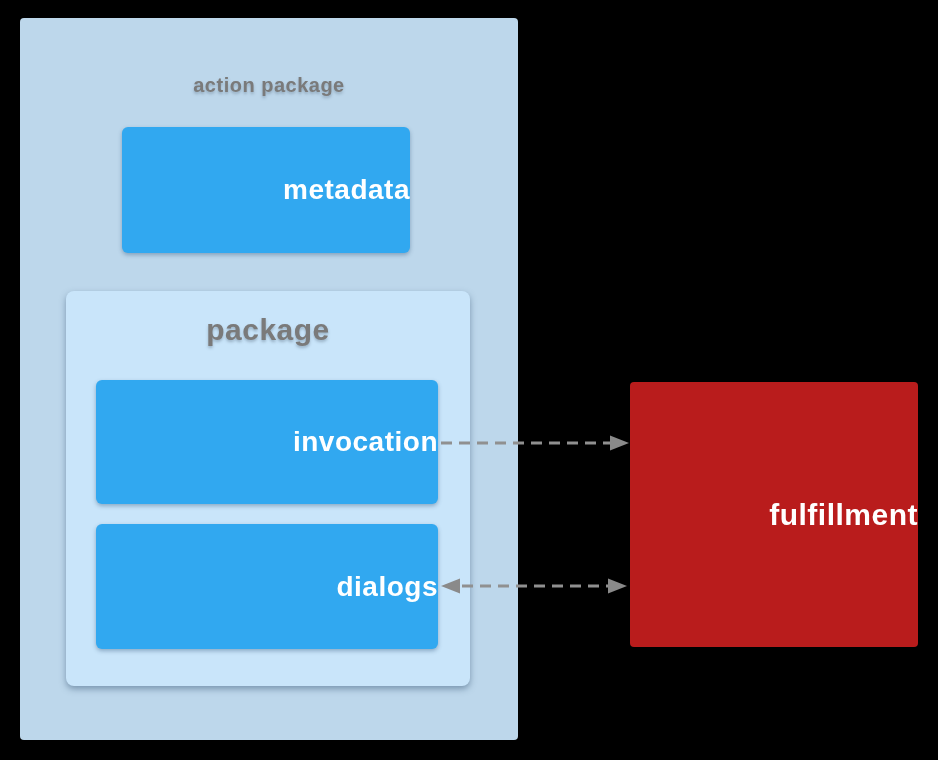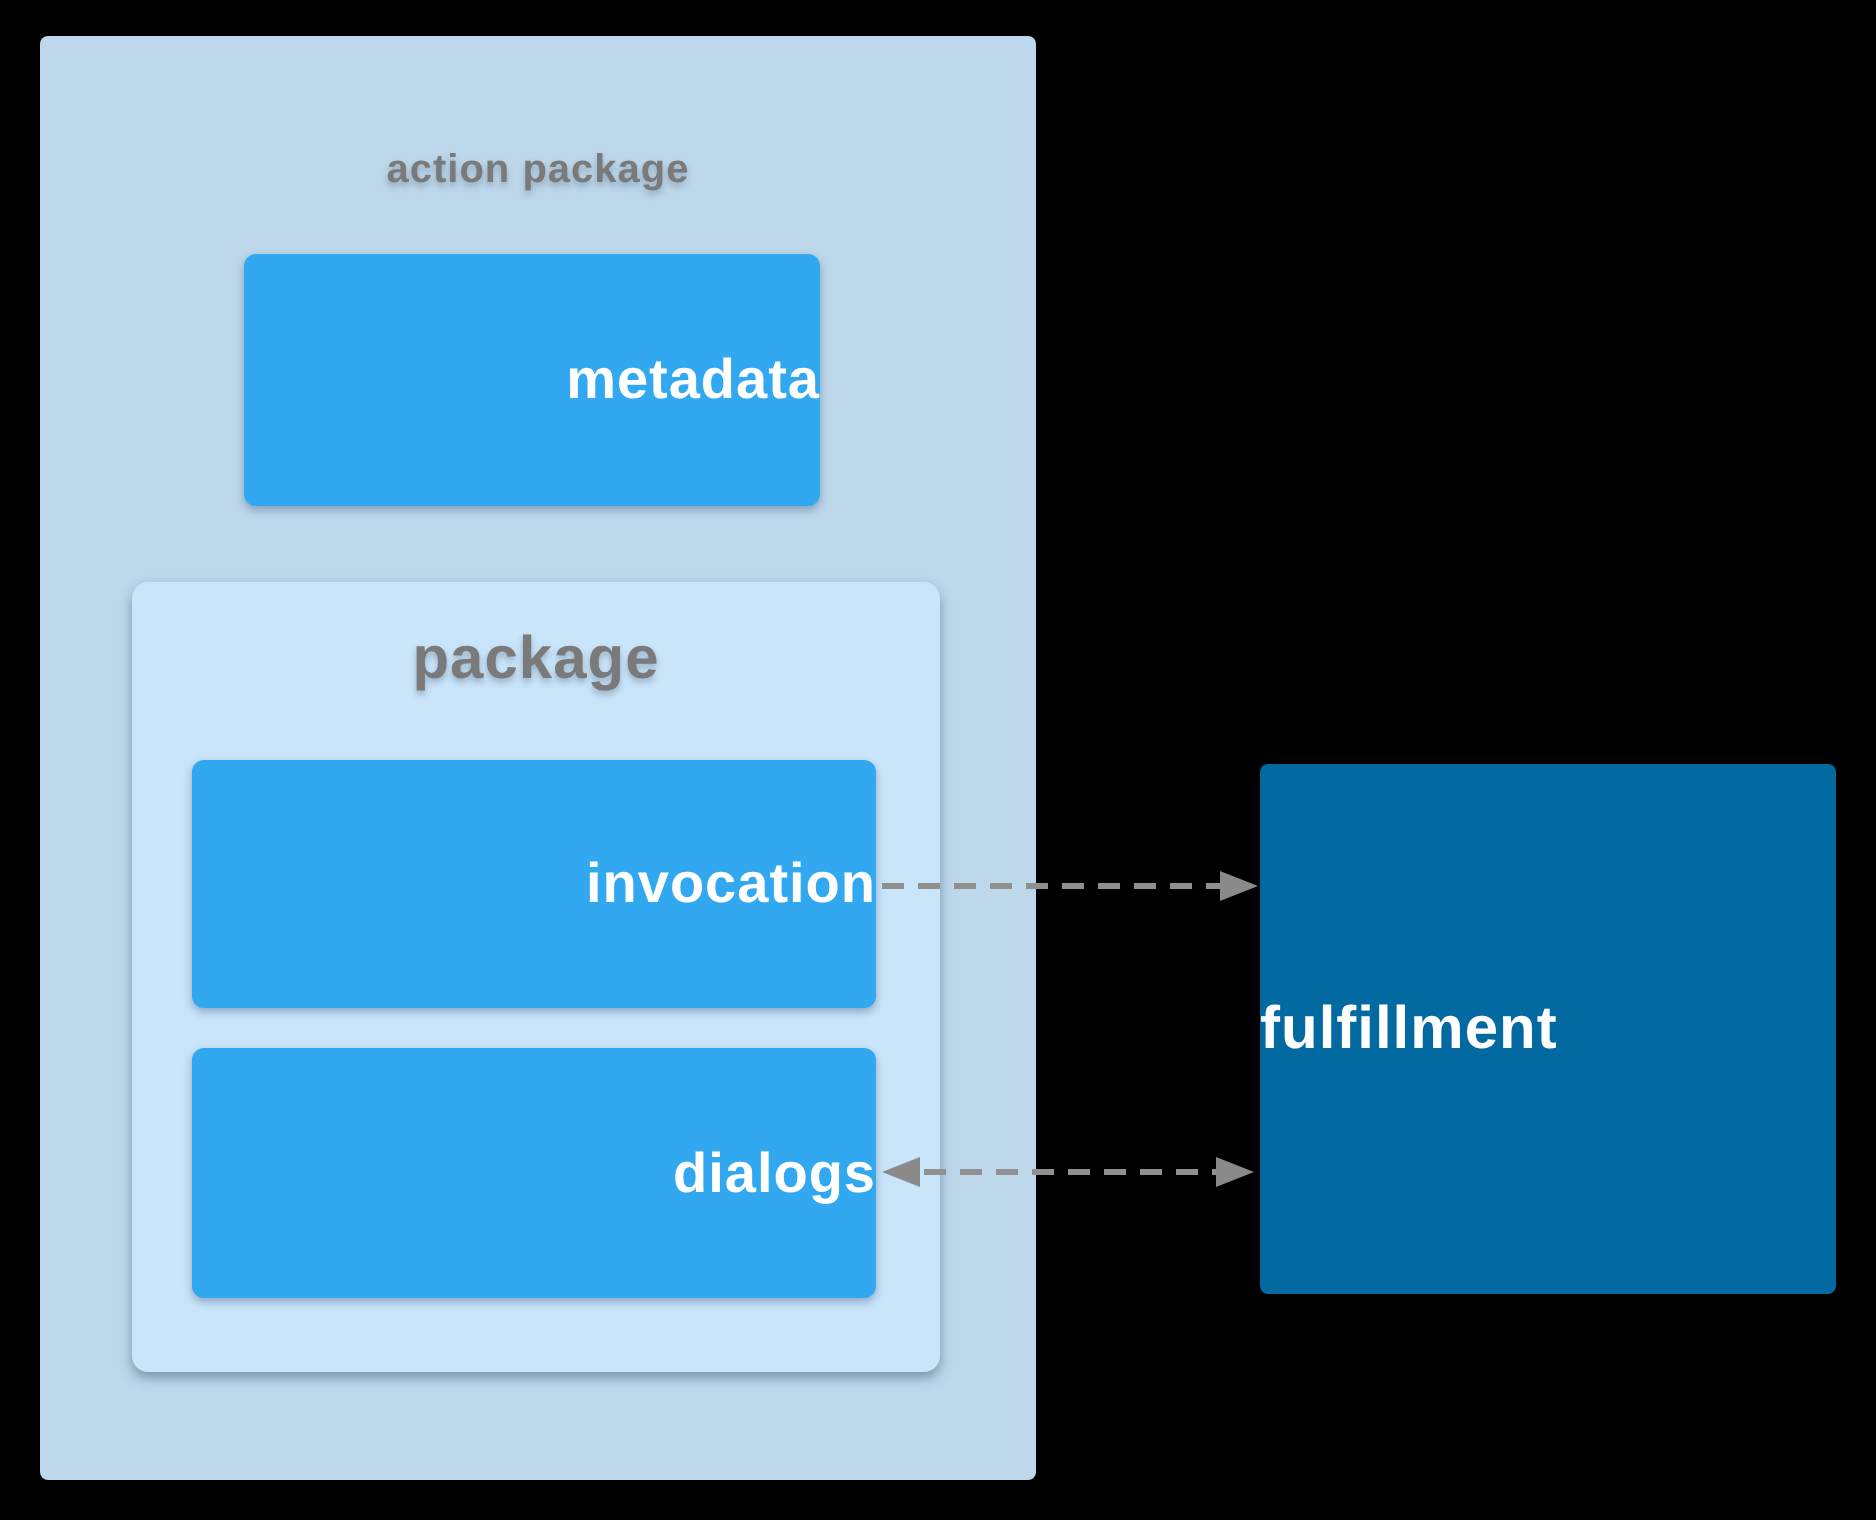--- a/index.html
+++ b/index.html
@@ -82,26 +82,26 @@
     width: 342px;
     height: 125px;
   }
   
   .fulfillment-node {
     position: absolute;
     left: 630px;
     top: 382px;
     width: 288px;
     height: 265px;
-    background: #0369a1;
+    background: #b91c1c;
     border-radius: 4px;
     box-shadow: 0 2px 6px rgba(0,0,0,0.5);
     display: flex;
     align-items: center;
-    justify-content: flex-start;
+    justify-content: flex-end;
     color: #FFFFFF;
     font-weight: bold;
     font-size: 30px;
     letter-spacing: 0.5px;
   }
   .arrow-layer {
     position: absolute;
     left: 0;
     top: 0;
     width: 938px;

